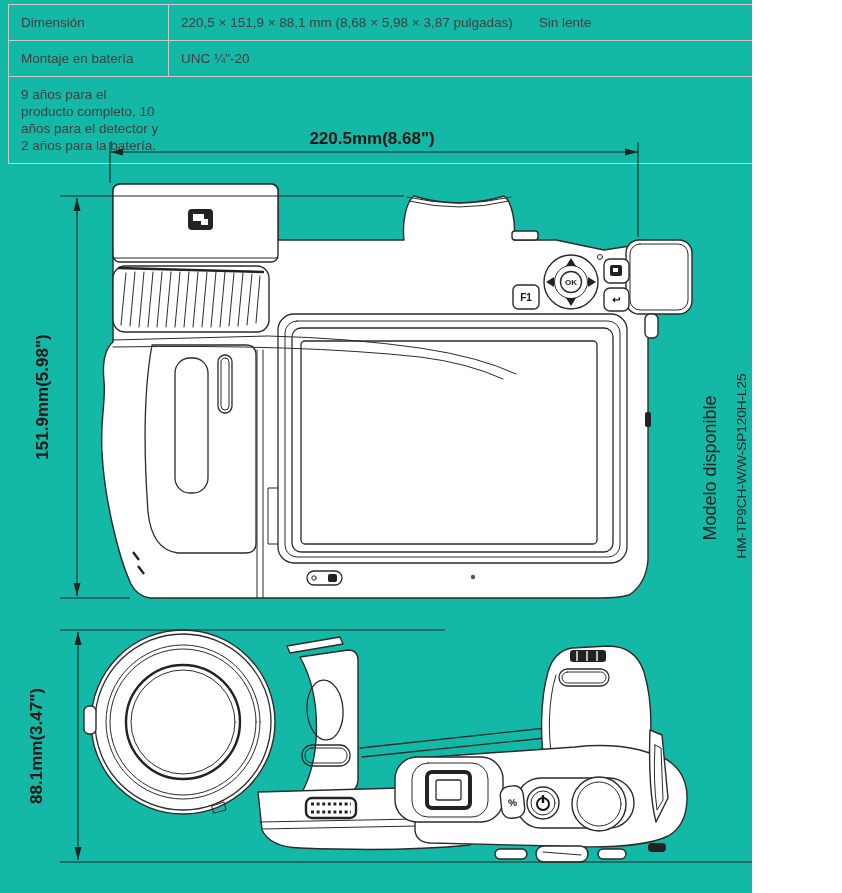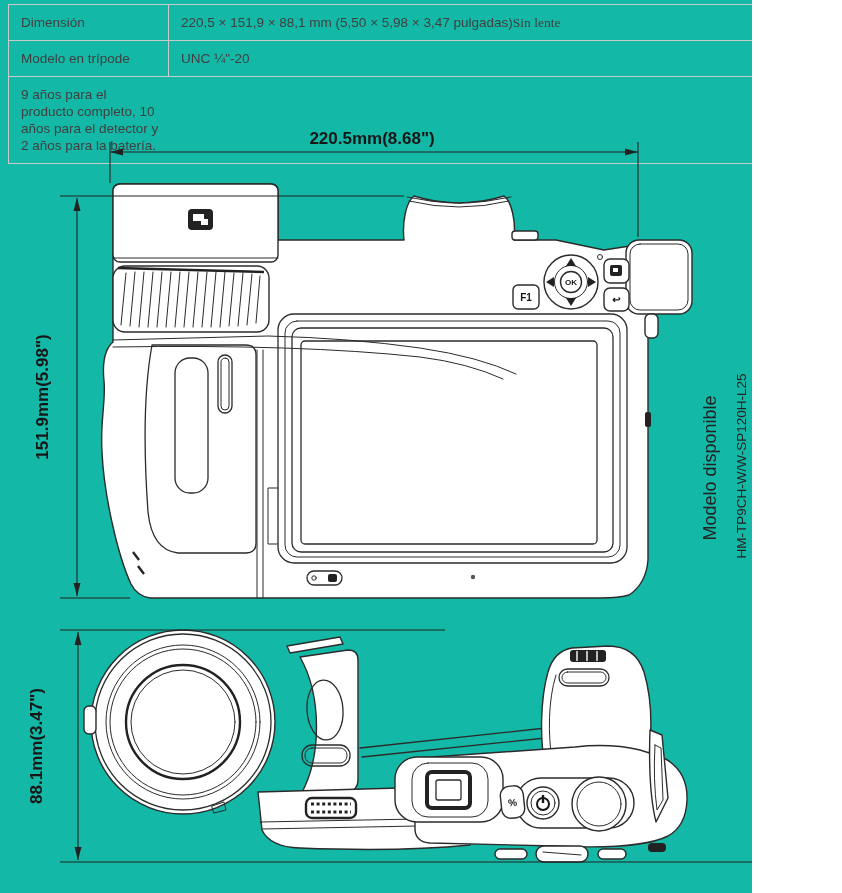--- a/index.html
+++ b/index.html
@@ -4,21 +4,21 @@
 <style>
   html,body{margin:0;padding:0;background:#fff;}
   .page{position:relative;width:752px;height:893px;background:#14b8a6;overflow:hidden;
         font-family:"Liberation Sans",sans-serif;color:#3f3f3f;}
   
   .spec-table{position:absolute;top:4px;left:8px;width:830px;border-left:1px solid #cbcbcb;
               border-top:1px solid #cbcbcb;}
   .spec-row{display:grid;grid-template-columns:160px 1fr;border-bottom:1px solid #cbcbcb;}
   .spec-cell{padding:9px 10px 9px 12px;font-size:13.5px;line-height:17px;box-sizing:border-box;}
   .spec-cell.label{border-right:1px solid #cbcbcb;}
-  .spec-note{font-family:Liberation Serif, serif;}
+  .spec-note{margin-left:26px;}
   
   svg{position:absolute;left:0;top:0;}
   .ln{fill:none;stroke:#2b2b2b;stroke-width:1.3;stroke-linejoin:round;stroke-linecap:round;}
   .ln2{fill:none;stroke:#2b2b2b;stroke-width:1;stroke-linejoin:round;stroke-linecap:round;}
   .lnw{fill:#fff;stroke:#2b2b2b;stroke-width:1.4;stroke-linejoin:round;}
   .thick{fill:none;stroke:#222;stroke-width:2.4;}
   .fillD{fill:#222;stroke:none;}
   .dim{fill:none;stroke:#222;stroke-width:1.1;}
   .dimtxt{font:700 17px "Liberation Sans",sans-serif;fill:#161616;}
   .btntxt{font:700 10px "Liberation Sans",sans-serif;fill:#161616;}
@@ -28,25 +28,25 @@
 </style>
 </head>
 <body>
 
 <div class="page">
 
   <div class="spec-table">
     <div class="spec-row">
       <div class="spec-cell label">Dimensión</div>
       <div class="spec-cell">
-        <span>220,5 × 151,9 × 88,1 mm (5,50 × 5,98 × 3,47 pulgadas)</span><span class="spec-note">Sin lente</span>
+        <span>220,5 × 151,9 × 88,1 mm (8,68 × 5,98 × 3,87 pulgadas)</span><span class="spec-note">Sin lente</span>
       </div>
     </div>
     <div class="spec-row">
-      <div class="spec-cell label">Modelo en trípode</div>
+      <div class="spec-cell label">Montaje en batería</div>
       <div class="spec-cell">
         <span>UNC ¼"-20</span>
       </div>
     </div>
     <div class="spec-row">
       <div class="spec-cell">
         <span>9 años para el producto completo, 10 años para el detector y 2 años para la batería.</span>
       </div>
     </div>
   </div>

